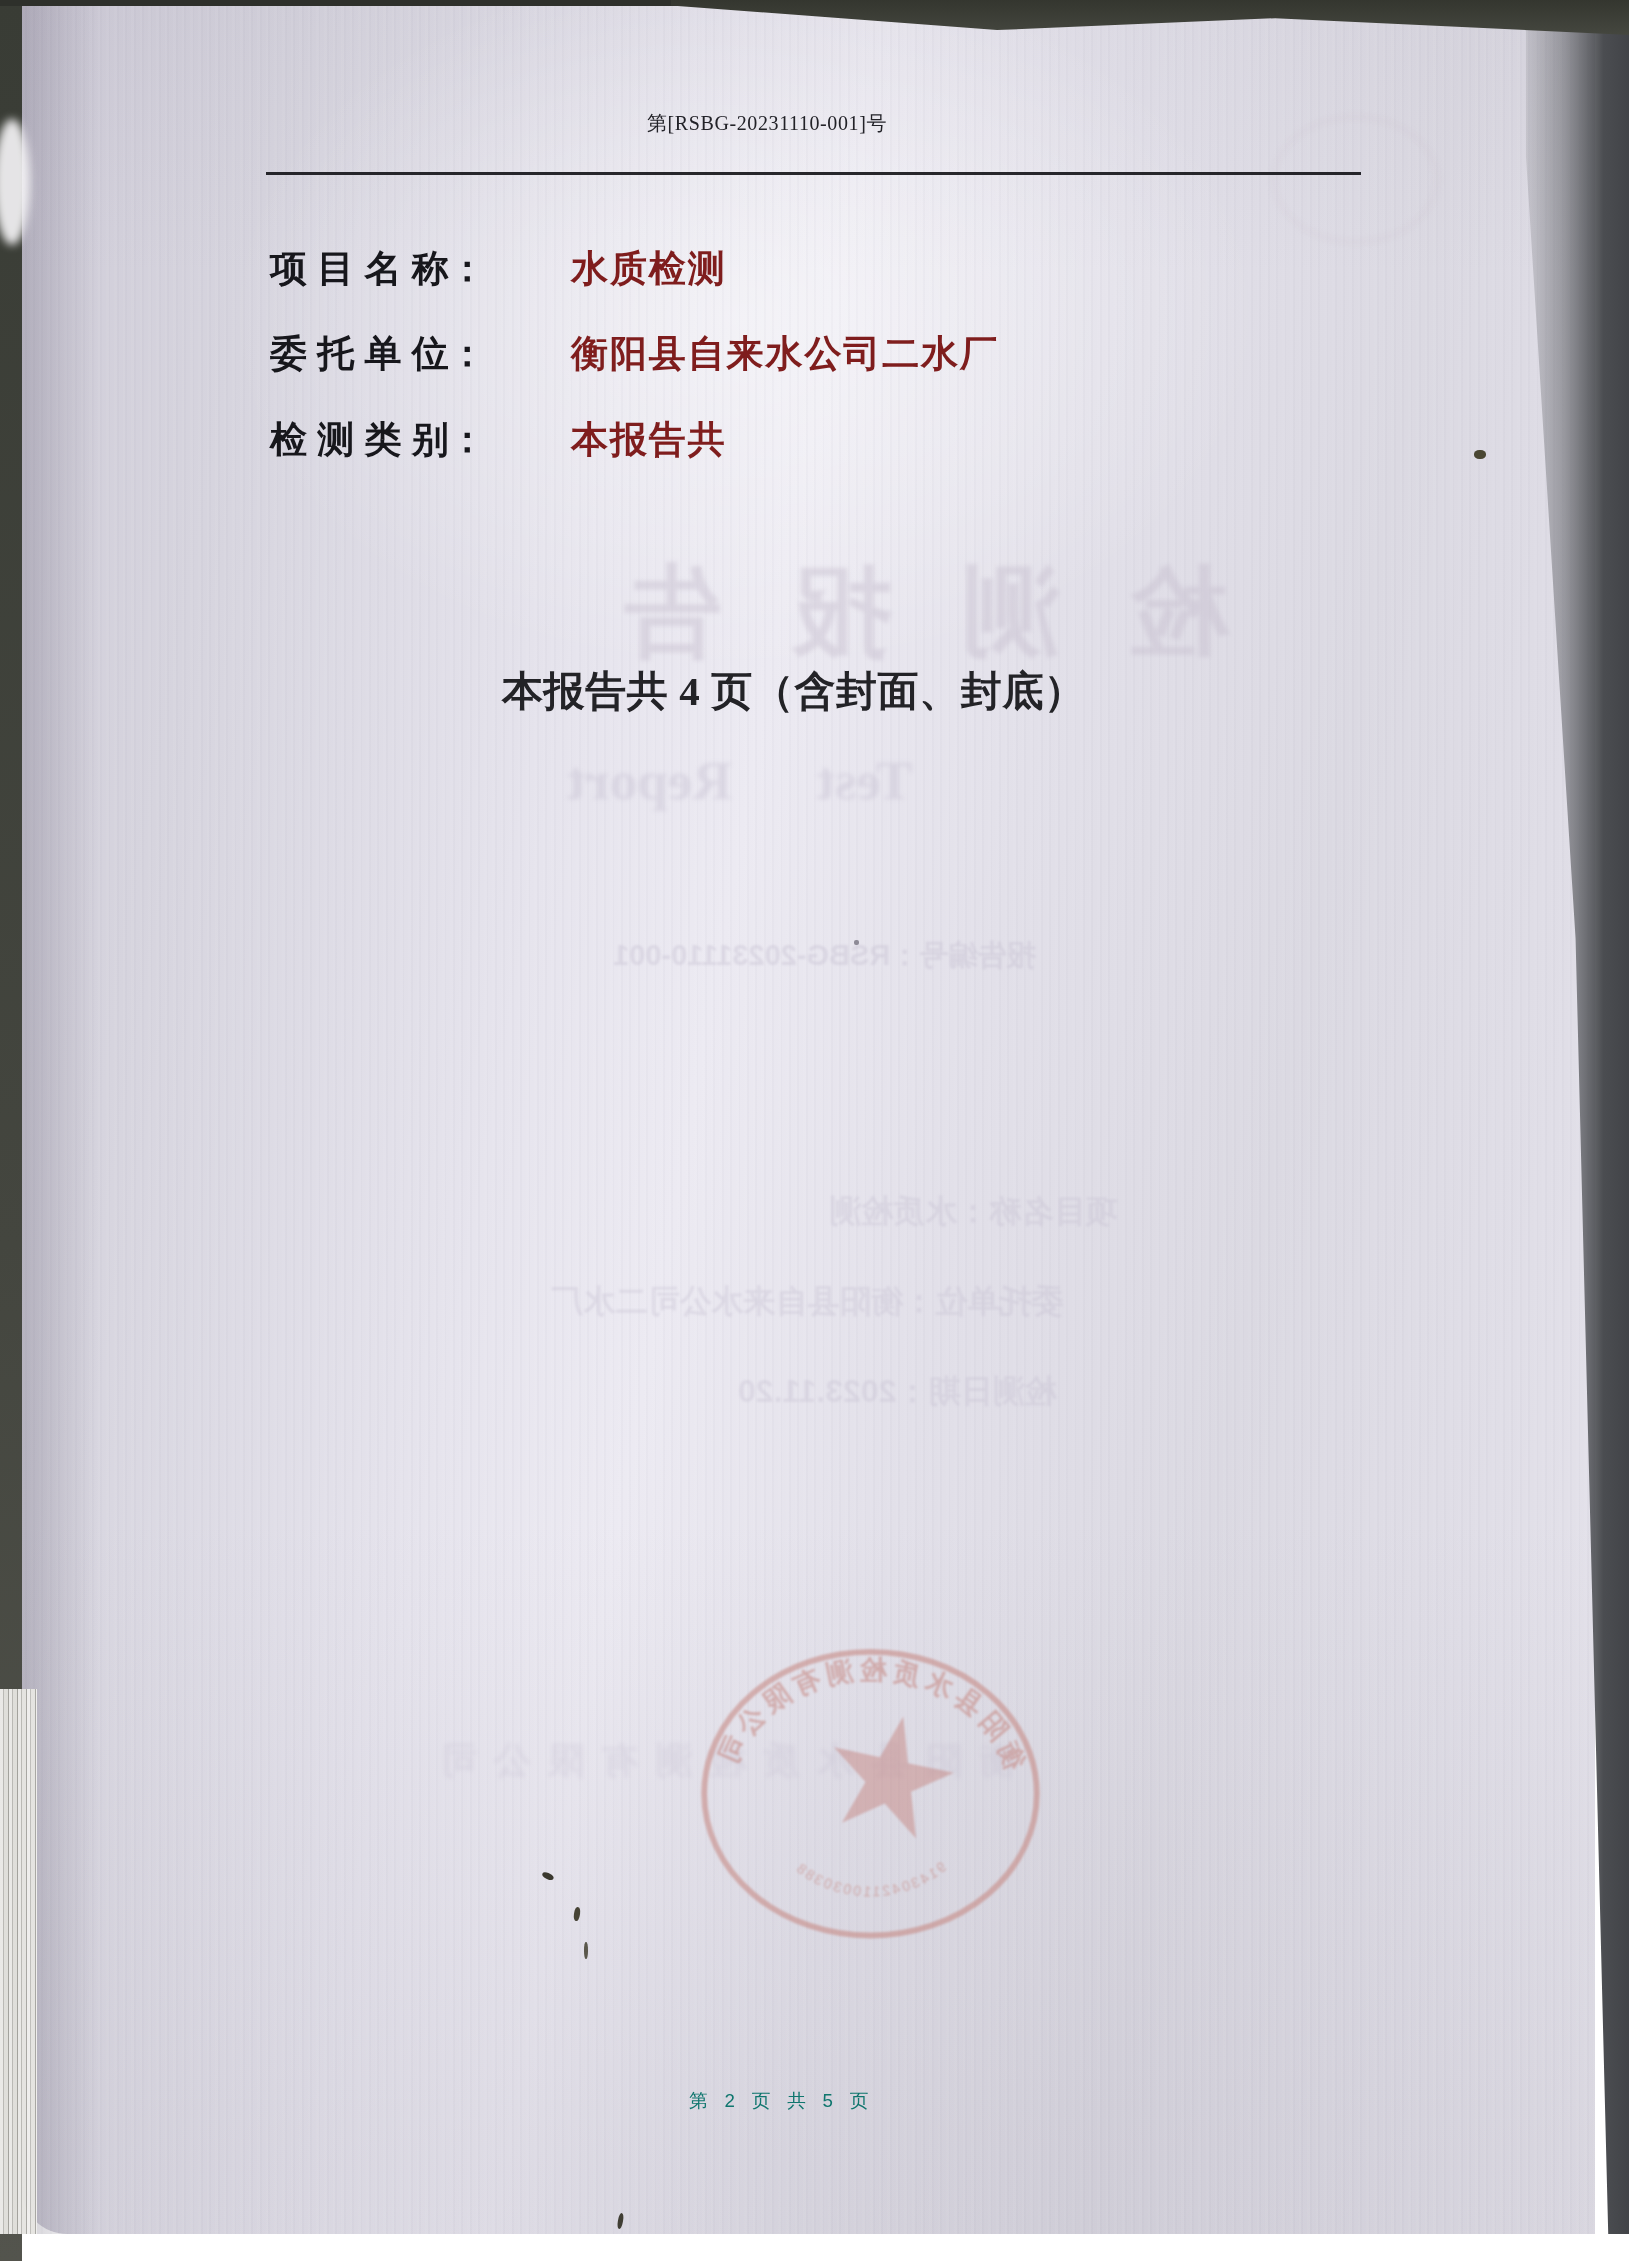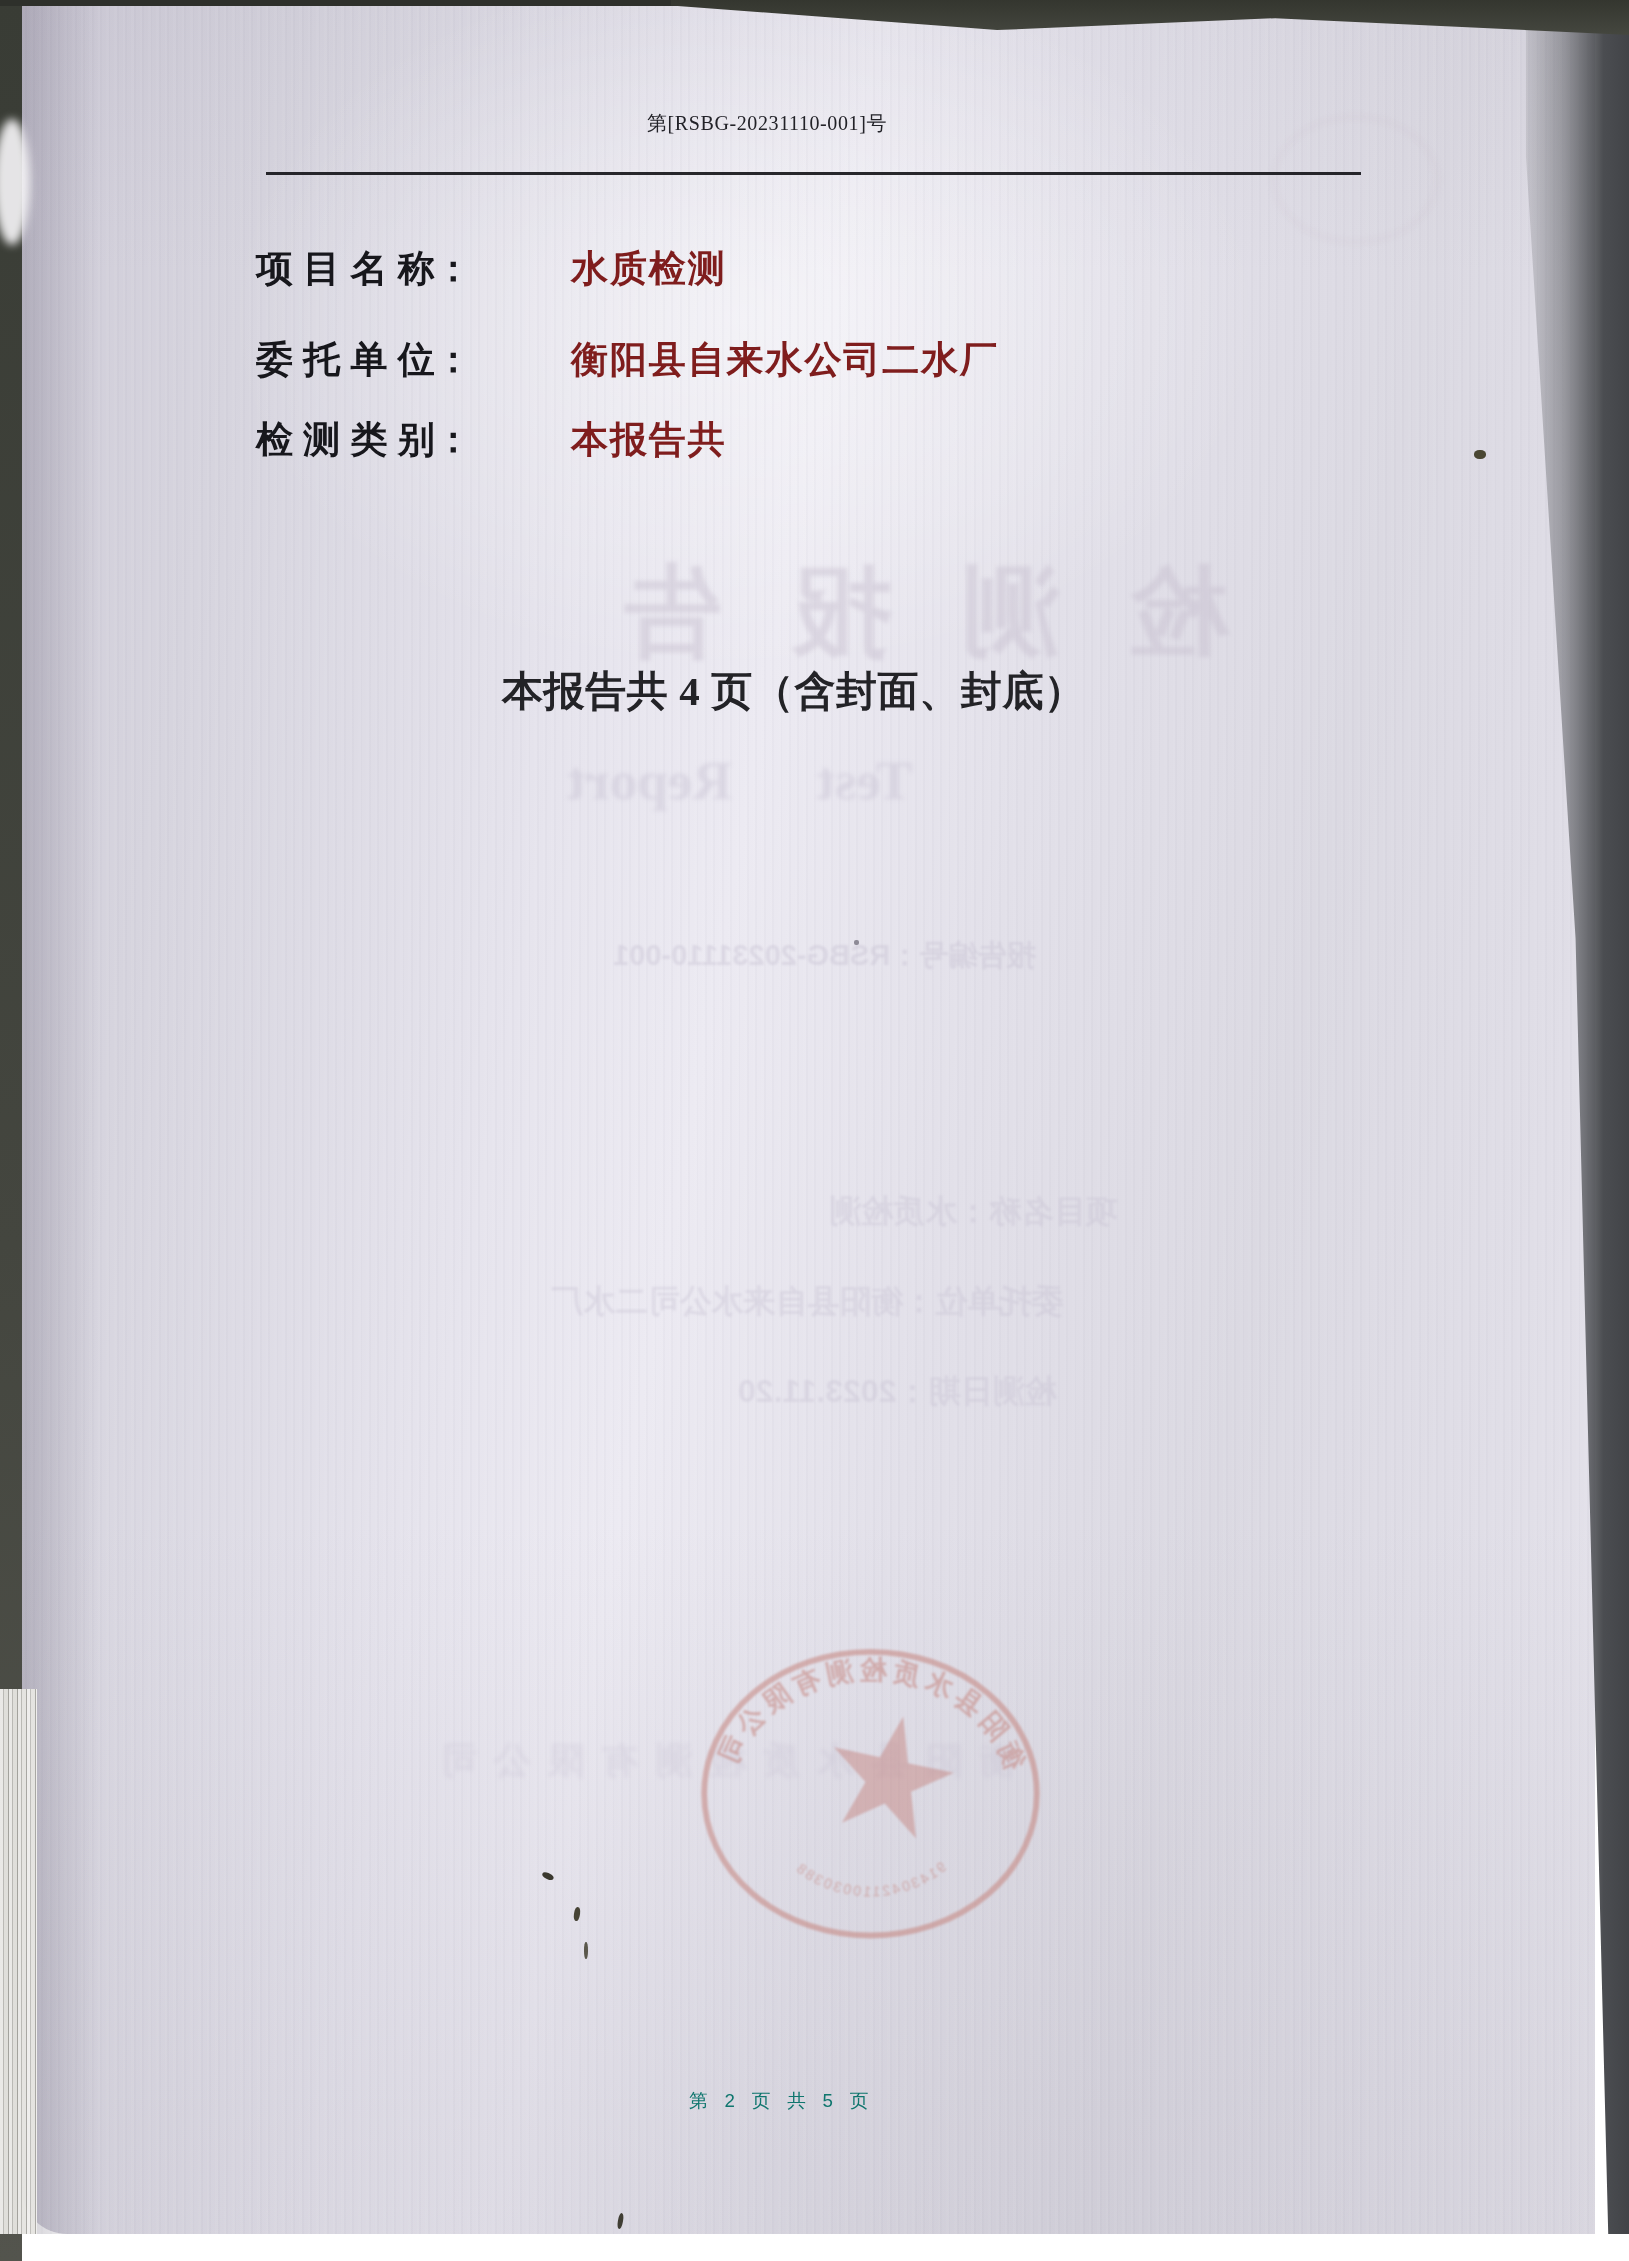--- a/index.html
+++ b/index.html
@@ -45,23 +45,23 @@
     left:1509px;top:0;width:121px;height:2234px;
     background:linear-gradient(to right, rgba(86,88,92,0) 0%, rgba(86,88,92,.5) 45%, #4b4d51 78%, #414347 100%);
     clip-path:polygon(14% 0,100% 0,100% 100%,82% 100%,55% 42%,14% 7%);
   }
   
   .docno{
     left:647px;top:110px;font-family:"Liberation Serif", serif;
     font-size:20px;color:#222228;letter-spacing:0.6px;white-space:nowrap;
   }
   .rule{left:266px;top:172px;width:1095px;height:3.2px;background:#16161a;opacity:.92;}
-  .field-label{left:256px;font-weight:700;font-size:37px;color:#17171c;white-space:nowrap;}
+  .field-label{left:270px;font-weight:700;font-size:37px;color:#17171c;white-space:nowrap;}
   .field-value{left:571px;font-weight:700;font-size:37px;color:#7f1d1d;letter-spacing:1.9px;white-space:nowrap;}
-  .row1{top:244px;} .row2{top:329px;margin-top:6px;} .row3{top:415px;text-align:center;}
+  .row1{top:244px;} .row2{top:329px;} .row3{top:415px;text-align:center;}
   .pages-note{
     left:462px;top:664px;font-family:"Liberation Serif", serif;font-weight:700;
     font-size:41px;color:#232327;letter-spacing:0.6px;white-space:nowrap;margin-left:40px;
   }
   .footer{
     left:689px;top:2088px;font-size:18.7px;color:#0f766e;letter-spacing:5.8px;white-space:nowrap;
   }
   
   .bleed{transform:scaleX(-1);color:#c3bdcf;white-space:nowrap;filter:blur(1.3px);}
   .bleed-title{left:600px;top:547px;font-size:98px;font-weight:700;

